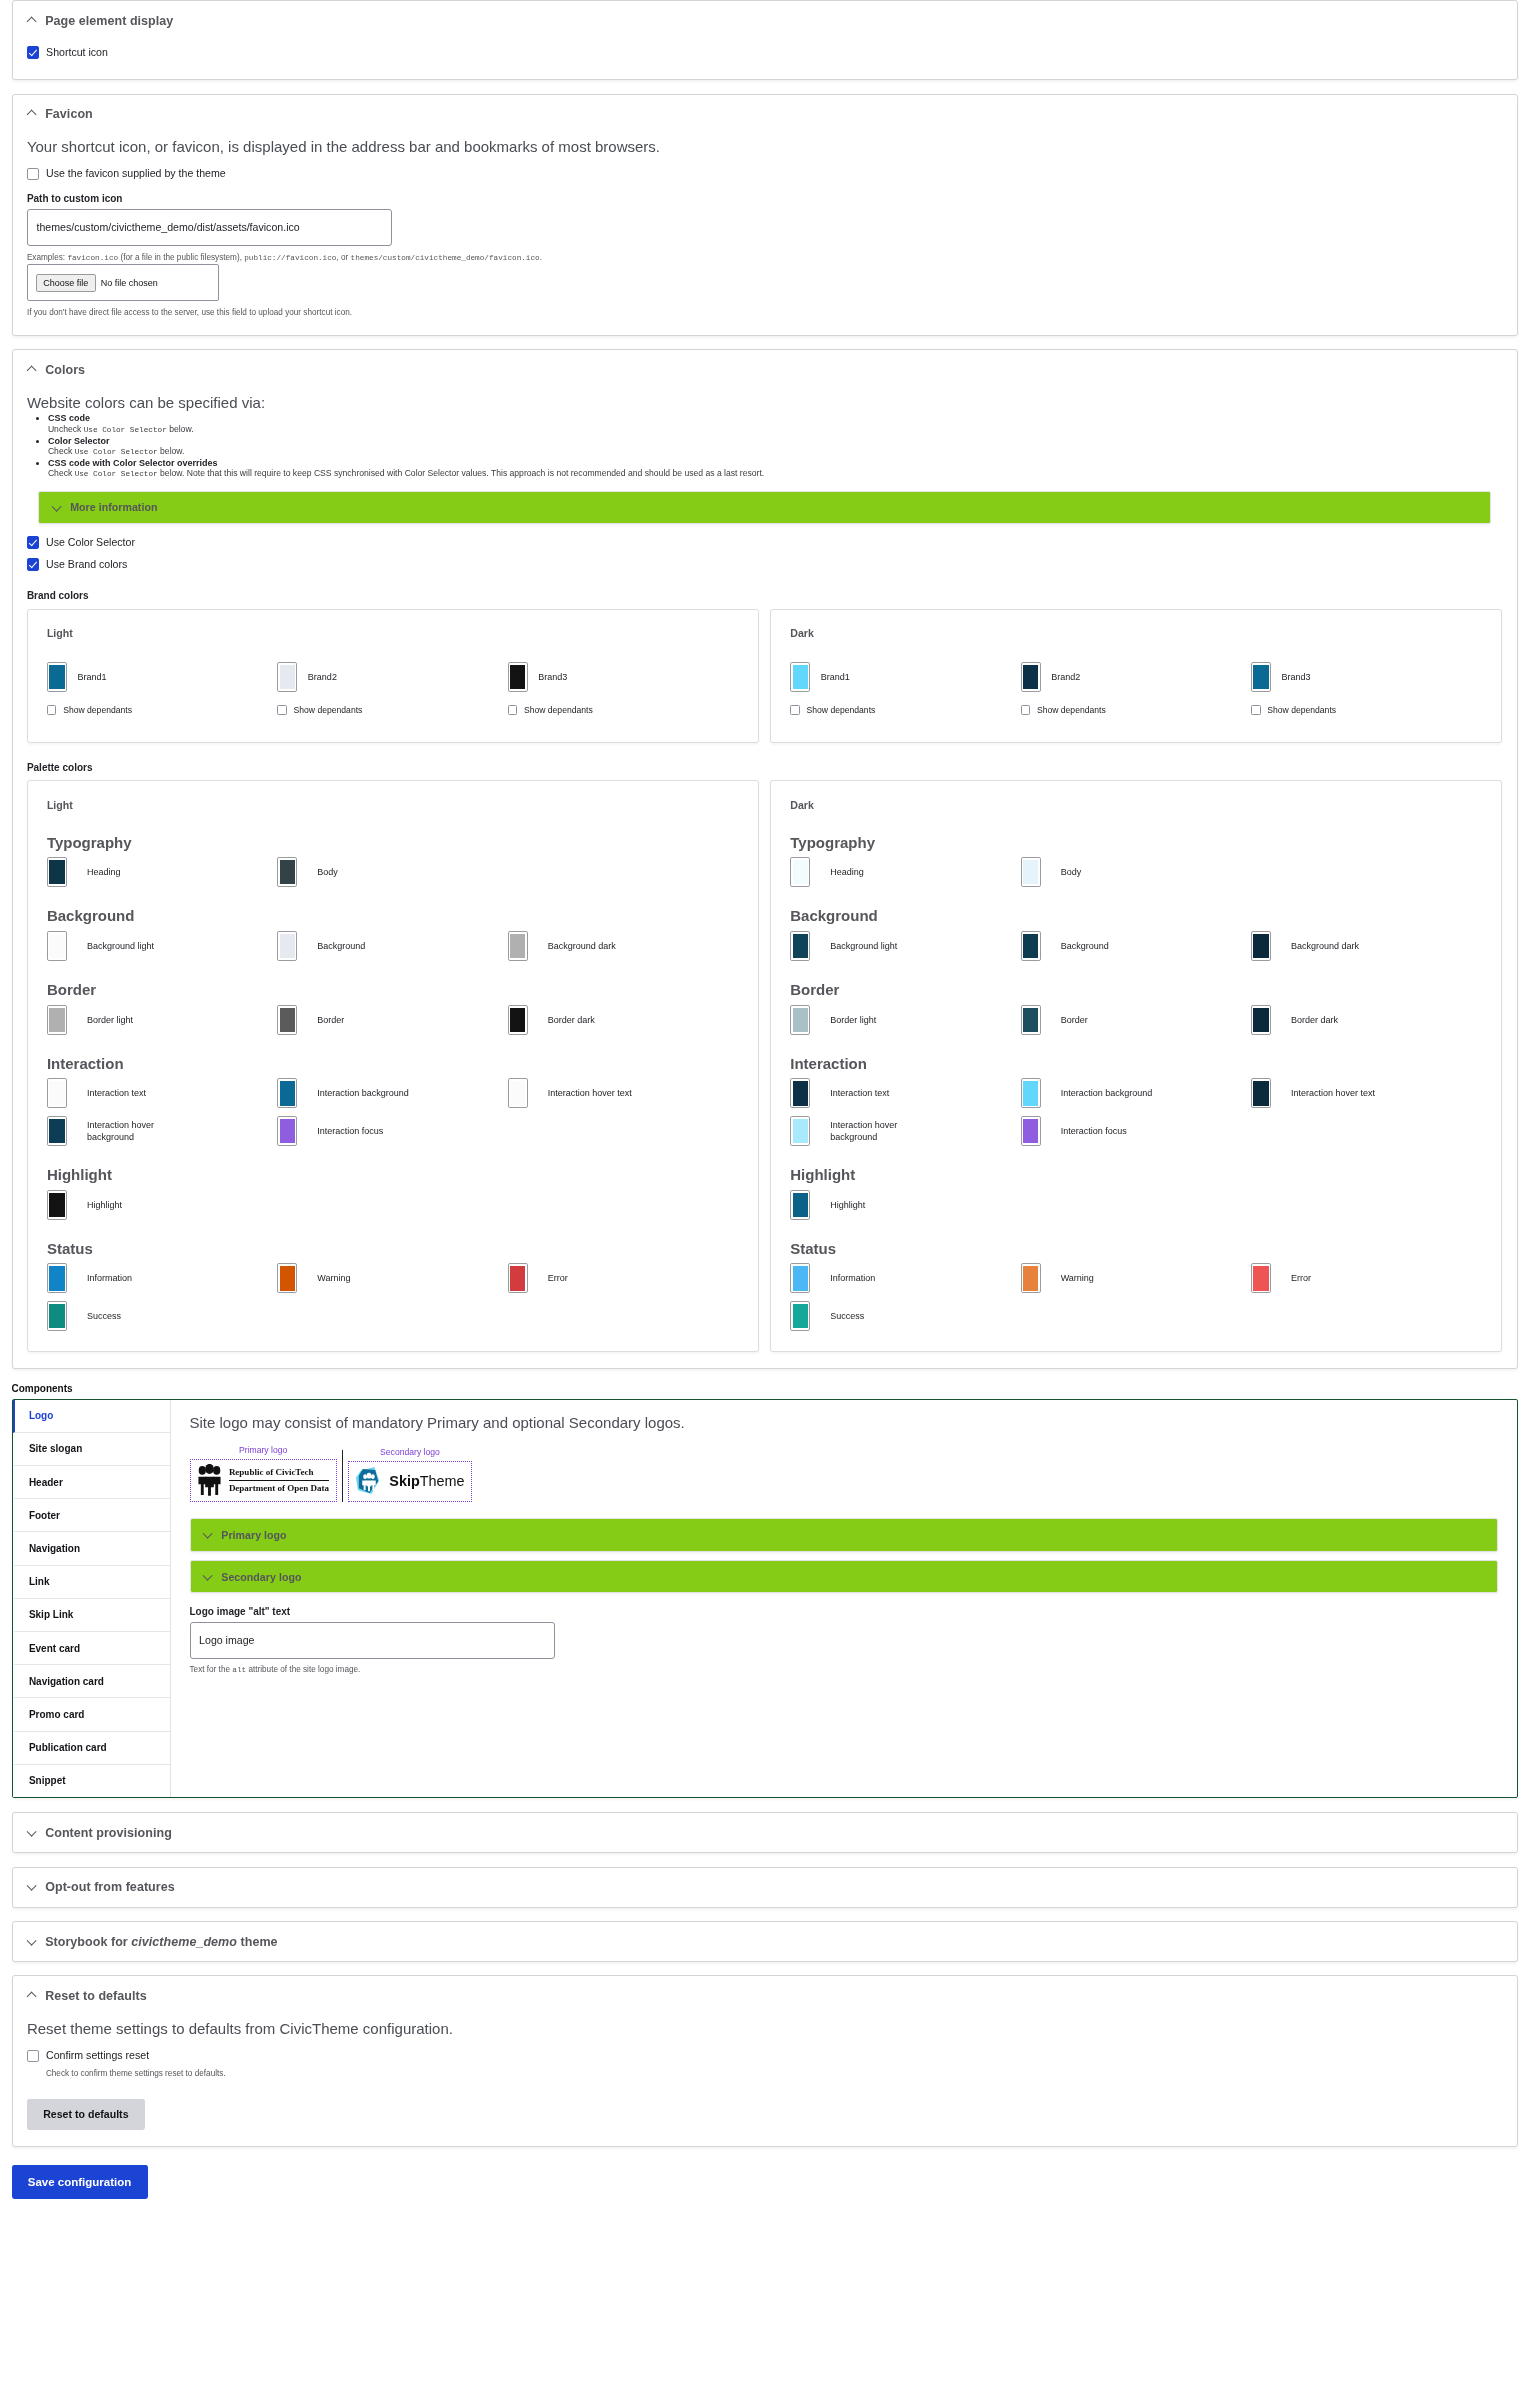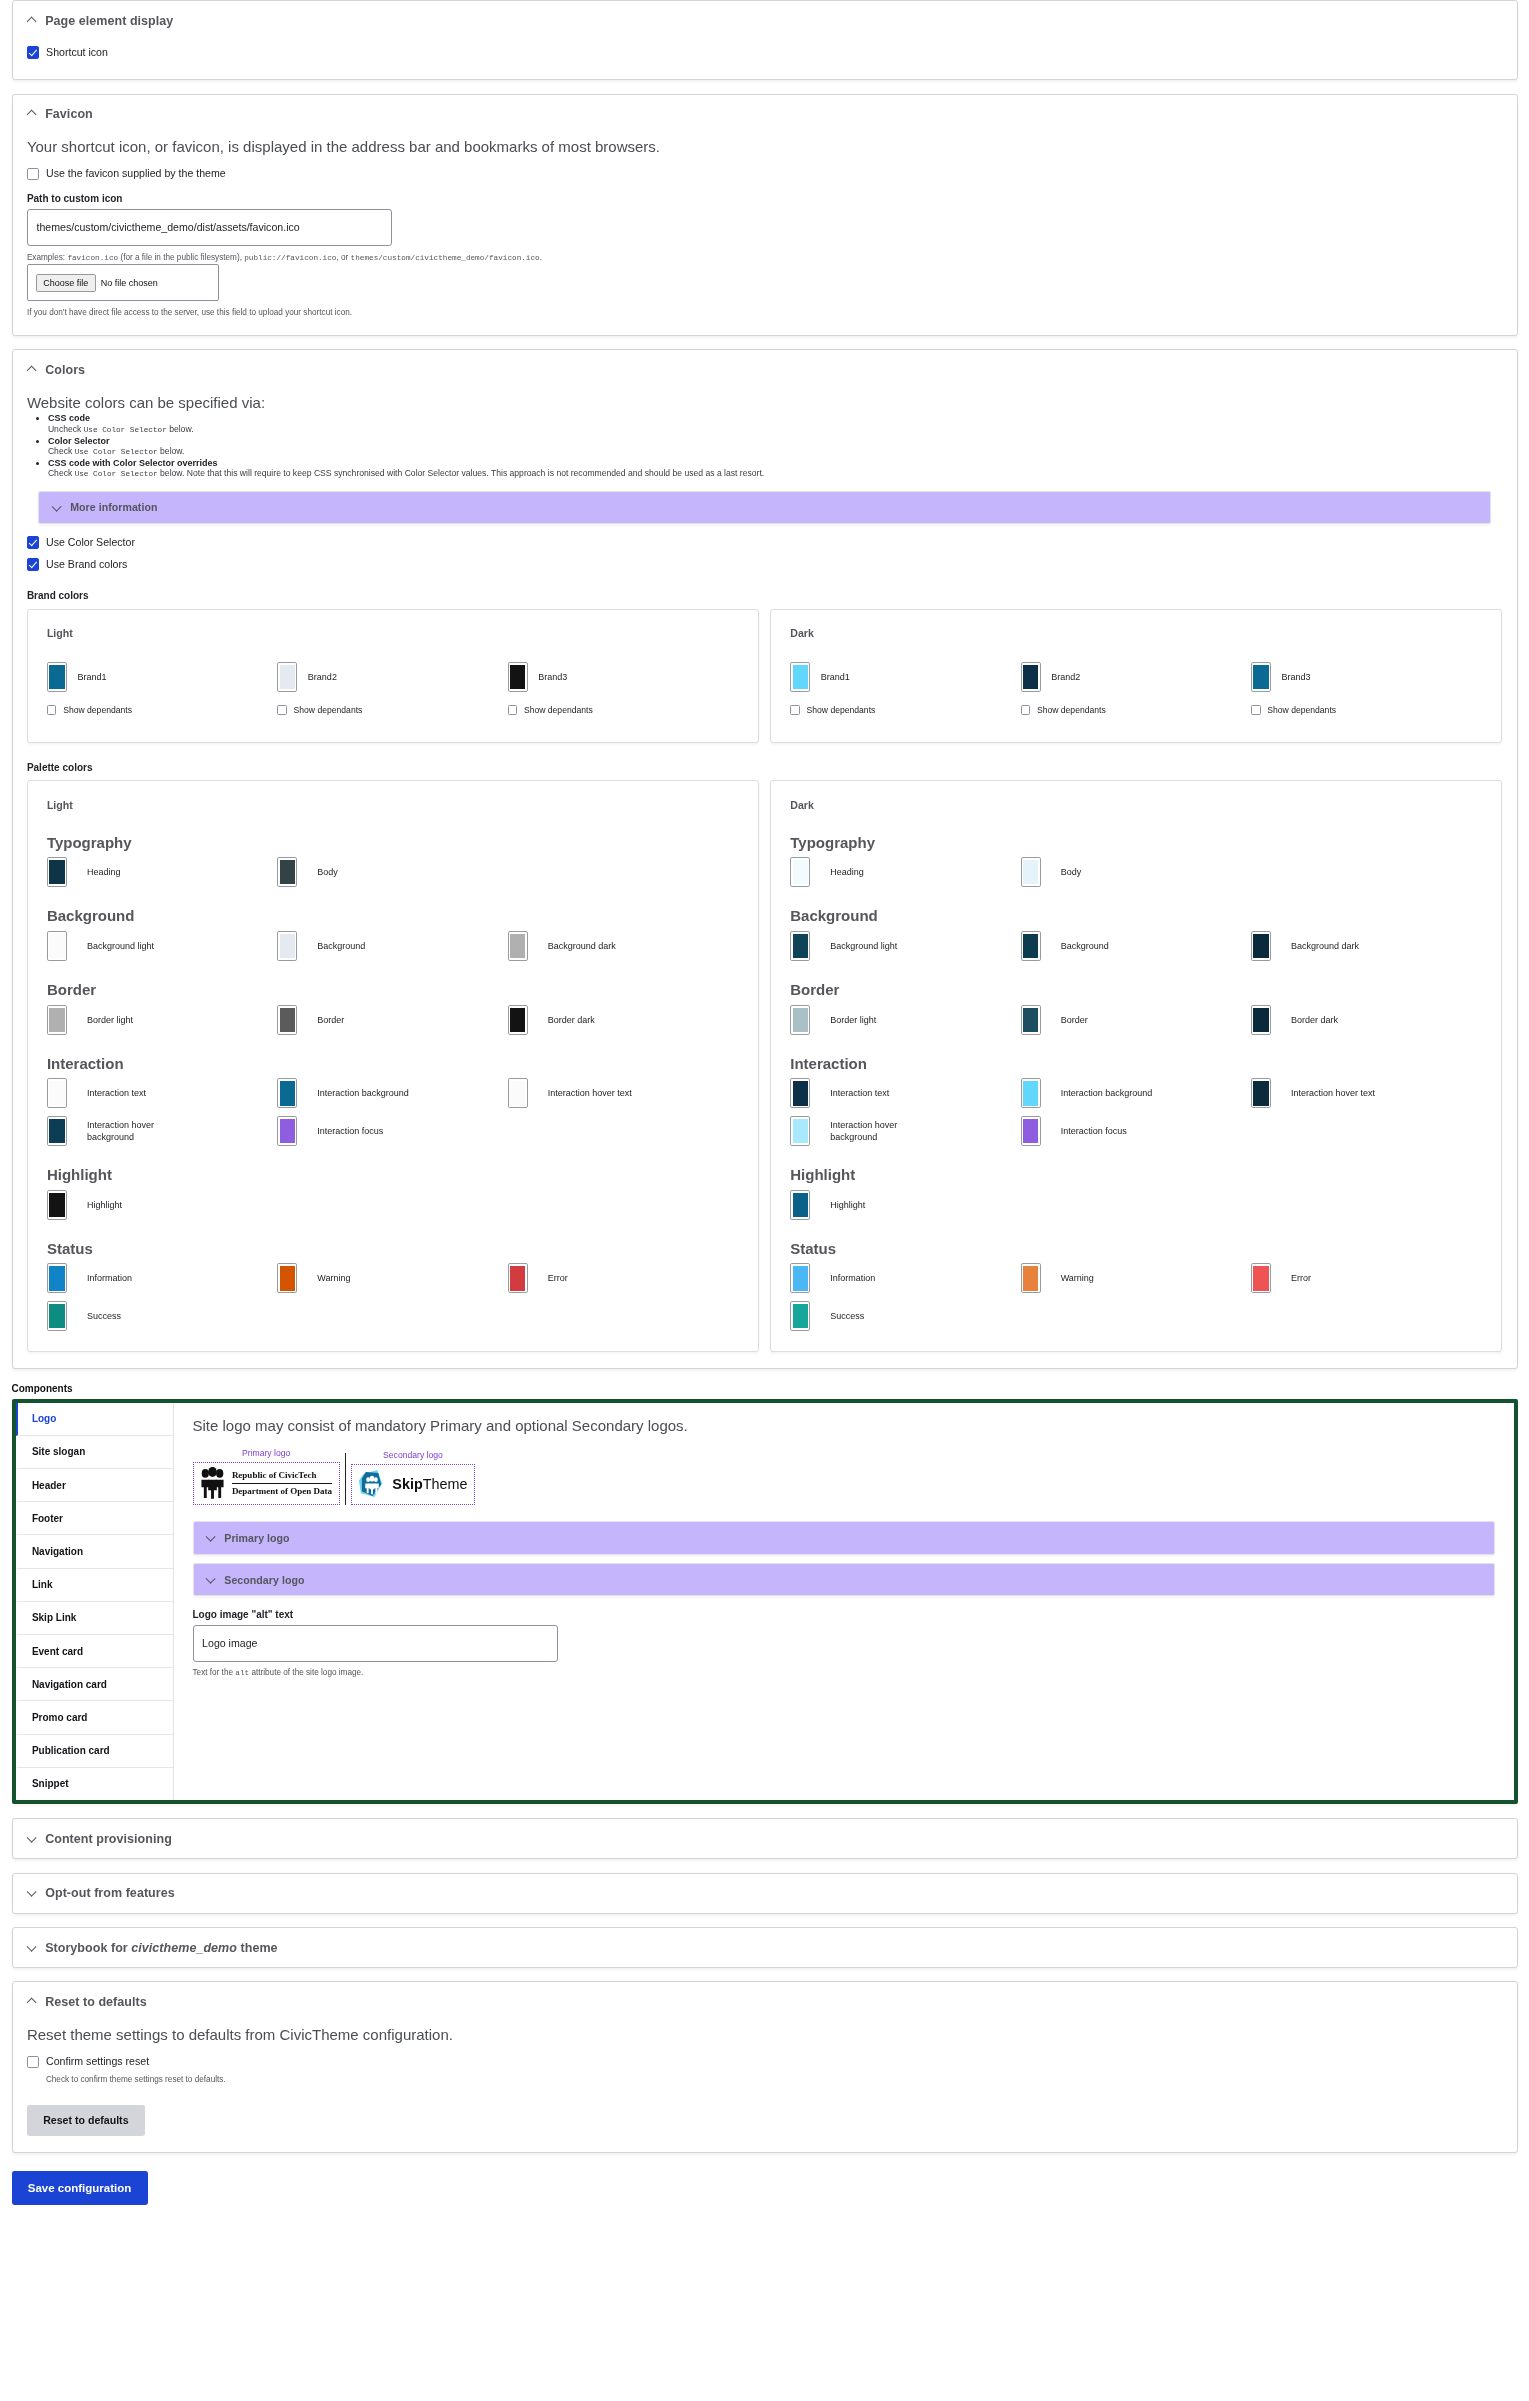--- a/index.html
+++ b/index.html
@@ -77,21 +77,21 @@
     padding: 2.9px 6.7px; font-size: 9px; color:#111;
   }
   .filetxt { font-size: 9px; color: #111; }
 
   ul.bullets { margin: 1.9px 0 12.5px 0; padding-left: 21px; }
   ul.bullets > li { margin-bottom: 1.9px; font-size: 9px; color:#232429; }
   ul.bullets > li > b { font-weight: 700; font-size: 9px; }
   ul.bullets > li > div { font-weight: 400; font-size: 8.6px; color:#3a3b40; margin-top:0.5px;}
 
   .subpanel {
-    border: 1px solid #e3e3e7; border-radius: 2.4px; background:#c4b5fd;
+    border: 1px solid #e3e3e7; border-radius: 2.4px; background:#84cc16;
     box-shadow: 0 1.4px 2.4px rgba(0,0,0,.04);
     margin: 8.6px 11.5px 6.7px 11.5px;
   }
   .subpanel .panel-head { padding: 9.6px 12.5px; }
   .subpanel .panel-title { font-size: 10.6px; }
 
   
   .group-label { font-size: 10px; font-weight: 700; color:#232429; margin: 19px 0 7.7px 0;}
   .twocol { display: flex; gap: 11.5px; }
   .colorcard {
@@ -112,21 +112,21 @@
   .swatch-label { font-size: 9px; color:#232429; line-height: 12px; max-width: 110px;}
   .dep-row { margin-top: 12.5px; }
 
   .sub-head { font-size: 15px; font-weight: 700; color:#55565b; margin: 20px 0 6.7px 0; }
   .sub-head:first-of-type { margin-top: 0; }
   .pal-grid { display:flex; flex-wrap: wrap; row-gap: 7.7px; }
   .pal-item { width: 33.3%; display:flex; align-items:center; gap: 20px; }
 
   
   .comp-label { font-size: 10px; font-weight: 700; color:#111; margin: 5.8px 11.5px 4.8px 11.5px; }
-  .comp-wrap { display:flex; margin: 0 11.5px 14.4px 11.5px; border: 4px solid #14532d; border-radius:1.9px; background:#fff; box-shadow: 0 1.4px 2.4px rgba(0,0,0,.04);}
+  .comp-wrap { display:flex; margin: 0 11.5px 14.4px 11.5px; border: 1px solid #14532d; border-radius:1.9px; background:#fff; box-shadow: 0 1.4px 2.4px rgba(0,0,0,.04);}
   .comp-tabs { width: 158px; flex:none; border-right: 1px solid #e2e2e6; }
   .comp-tab {
     padding: 10.6px 0 10.6px 14.4px; font-size: 10px; font-weight:700; color:#121317;
     border-bottom: 1px solid #e6e6ea; border-left: 2.9px solid transparent;
     background: #fff; cursor:pointer;
   }
   .comp-tab:last-child { border-bottom: none; }
   .comp-tab.active { color:#1b44d4; border-left-color:#1b44d4; }
   .comp-pane { flex: 1 1 auto; padding: 16.3px 19px 23px 19px; }
   .logo-row { display:flex; align-items:flex-end; gap: 0; margin: 14.4px 0 16.3px 0; }

